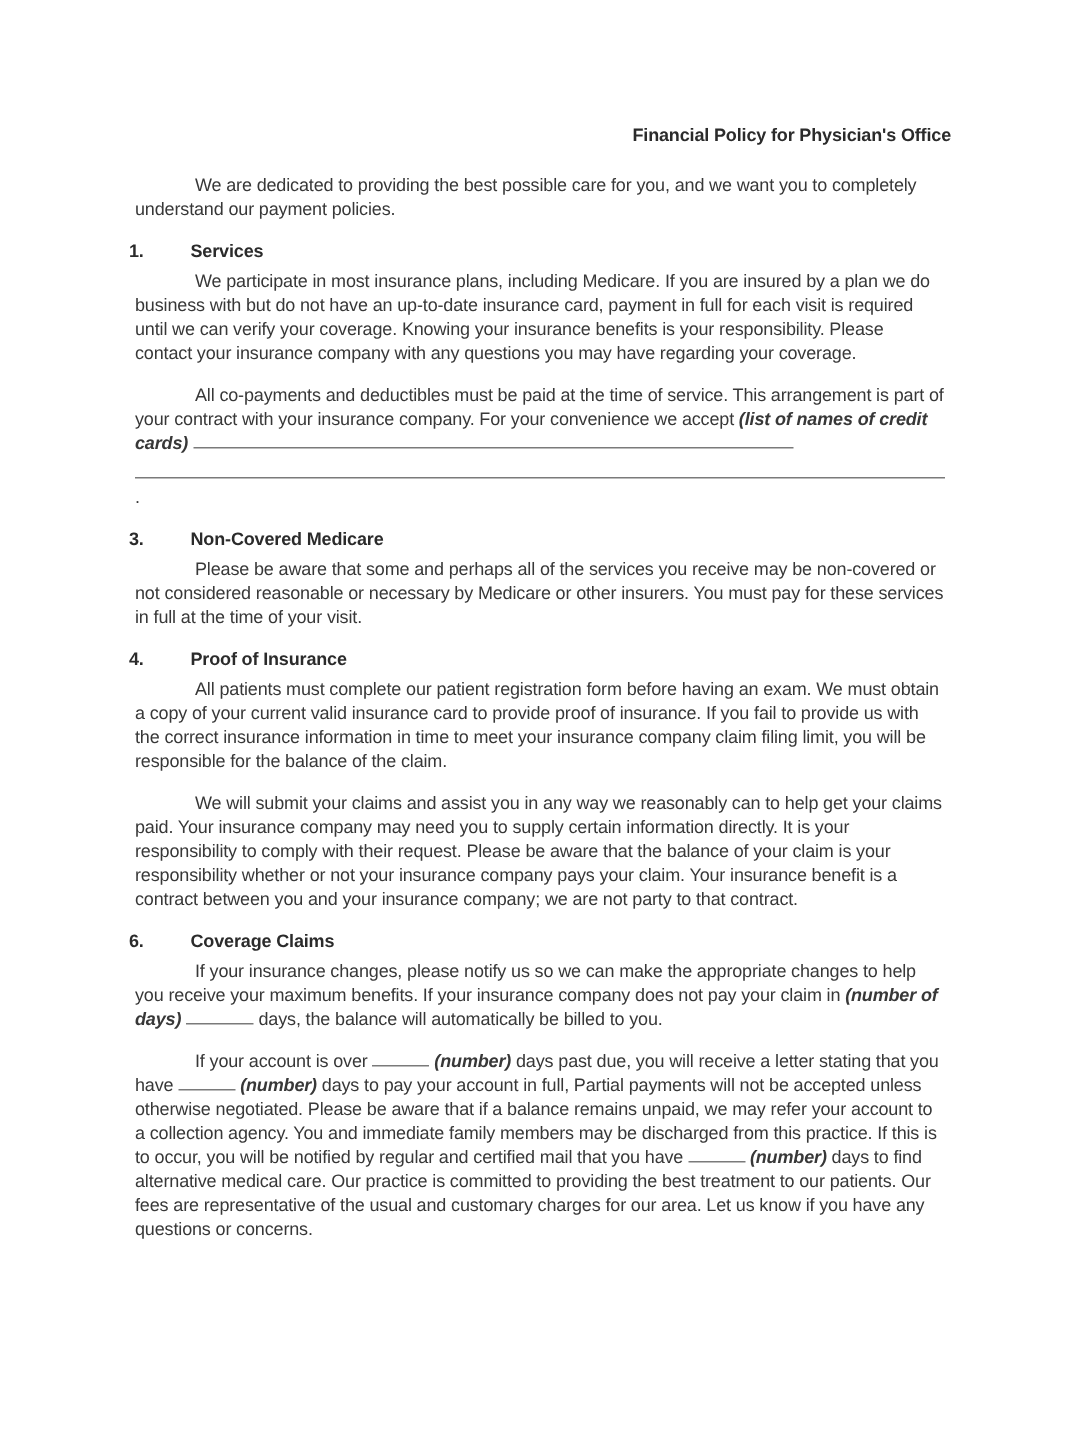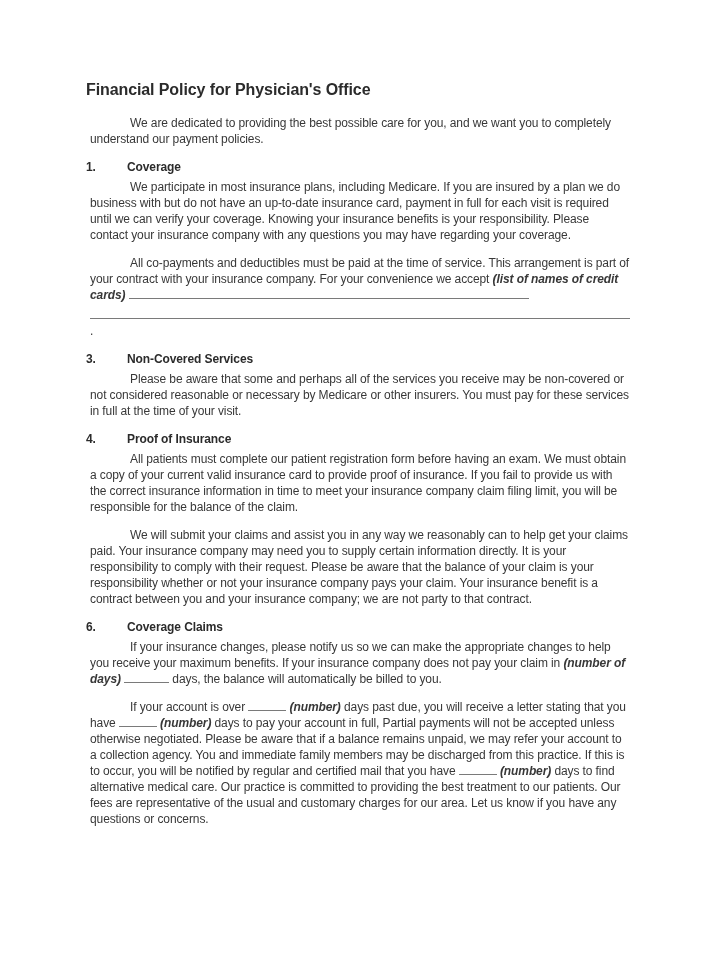--- a/index.html
+++ b/index.html
@@ -6,21 +6,21 @@
   .page{
     width:720px;height:957px;box-sizing:border-box;
     padding:82px 86px 0 86px;
     background:var(--page-bg,#ffffff);
     color:var(--text,#383838);
     font-family:"Liberation Sans","DejaVu Sans",sans-serif;
     font-size:12px;line-height:16px;letter-spacing:-0.1px;
     overflow:hidden;
   }
   .title{
-    font-size:16px;line-height:16px;font-weight:bold;text-align:left;
+    font-size:12px;line-height:16px;font-weight:bold;text-align:right;
     margin:0 0 17px 0;color:var(--heading,#2b2b2b);
   }
   .para{margin:4px;text-indent:40px;}
   .para.no-indent{text-indent:0;}
   .section{margin-top:12px;}
   .heading-row{font-weight:bold;color:var(--heading,#2b2b2b);}
   .sec-num{display:inline-block;width:41px;}
   .bi{font-weight:bold;font-style:italic;}
   .blank{
     display:inline-block;height:11px;
@@ -28,29 +28,29 @@
   }
 </style>
 </head>
 <body>
 
 <div class="page">
   <h1 class="title">Financial Policy for Physician's Office</h1>
   <p class="para intro">We are dedicated to providing the best possible care for you, and we want you to completely understand our payment policies.</p>
   <div id="sections">
       <section class="section">
-        <div class="heading-row"><span class="sec-num">1.</span><span>Coverage</span></div>
+        <div class="heading-row"><span class="sec-num">1.</span><span>Services</span></div>
         <p class="para"><span>We participate in most insurance plans, including Medicare. If you are insured by a plan we do business with but do not have an up-to-date insurance card, payment in full for each visit is required until we can verify your coverage. Knowing your insurance benefits is your responsibility. Please contact your insurance company with any questions you may have regarding your coverage.</span></p>
       </section>
       <section class="section">
         <p class="para"><span>All co-payments and deductibles must be paid at the time of service. This arrangement is part of your contract with your insurance company. For your convenience we accept </span><span class="bi">(list of names of credit cards) </span><span class="blank" style="width: 400px;"></span></p>
         <p class="para no-indent"><span class="blank" style="width: 540px;"></span><span>.</span></p>
       </section>
       <section class="section">
-        <div class="heading-row"><span class="sec-num">3.</span><span>Non-Covered Services</span></div>
+        <div class="heading-row"><span class="sec-num">3.</span><span>Non-Covered Medicare</span></div>
         <p class="para"><span>Please be aware that some and perhaps all of the services you receive may be non-covered or not considered reasonable or necessary by Medicare or other insurers. You must pay for these services in full at the time of your visit.</span></p>
       </section>
       <section class="section">
         <div class="heading-row"><span class="sec-num">4.</span><span>Proof of Insurance</span></div>
         <p class="para"><span>All patients must complete our patient registration form before having an exam. We must obtain a copy of your current valid insurance card to provide proof of insurance. If you fail to provide us with the correct insurance information in time to meet your insurance company claim filing limit, you will be responsible for the balance of the claim.</span></p>
       </section>
       <section class="section">
         <p class="para"><span>We will submit your claims and assist you in any way we reasonably can to help get your claims paid. Your insurance company may need you to supply certain information directly. It is your responsibility to comply with their request. Please be aware that the balance of your claim is your responsibility whether or not your insurance company pays your claim. Your insurance benefit is a contract between you and your insurance company; we are not party to that contract.</span></p>
       </section>
       <section class="section">

